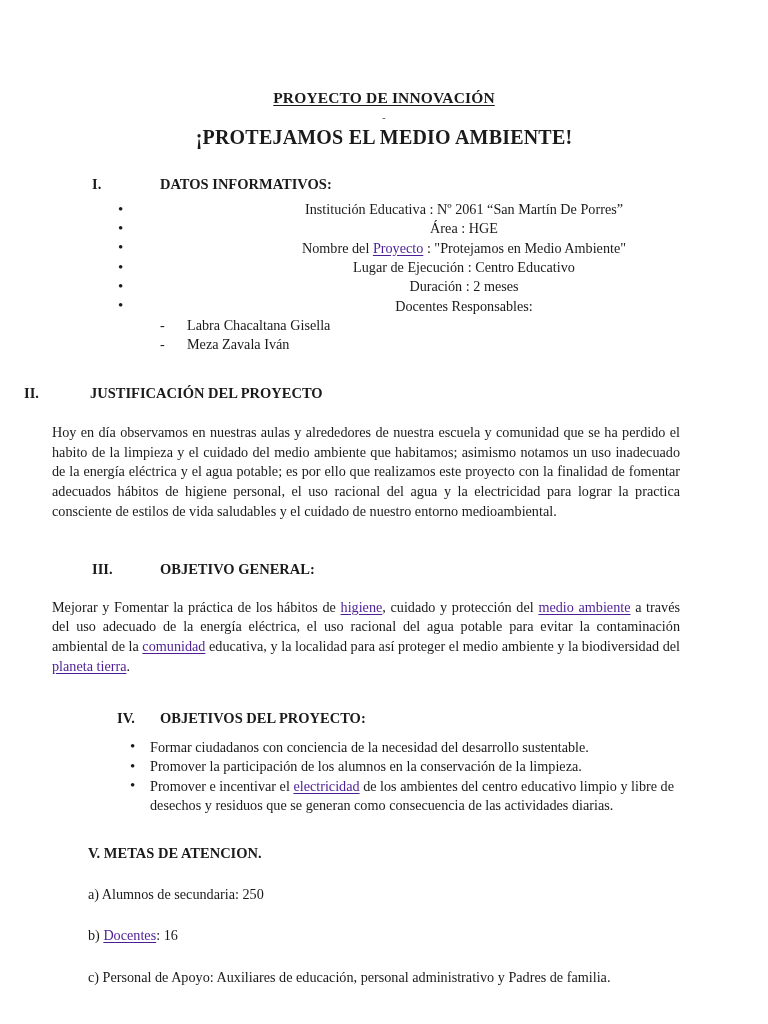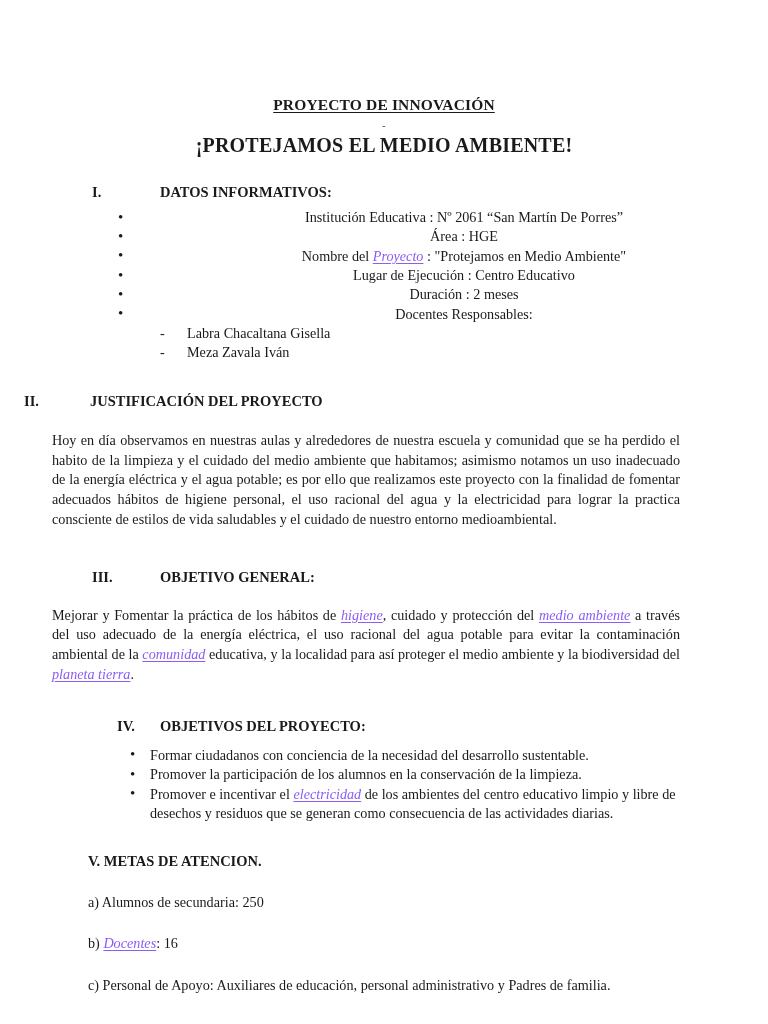--- a/index.html
+++ b/index.html
@@ -24,21 +24,21 @@
     height: 1024px;
     box-sizing: border-box;
   }
 
   
   .doc-title-1 {
     text-align: center;
     font-weight: bold;
     font-size: 15.5px;
     letter-spacing: 0.15px;
-    margin: 9px;
+    margin: 2px;
     padding-top: 88px;
     line-height: 1;
   }
   .doc-title-1 span {
     text-decoration: underline;
     text-underline-offset: 2px;
   }
 
   .title-divider-mark {
     text-align: center;
@@ -176,24 +176,23 @@
     padding-right: 60px;
     font-size: 14.2px;
     line-height: 19.3px;
   }
   .meta-a { margin-top: 23px; }
   .meta-b { margin-top: 22px; }
   .meta-c { margin-top: 22px; }
 
   
   .lnk {
-    color: #8b5cf6;
+    color: #4c1d95;
     text-decoration: underline;
     text-underline-offset: 1.5px;
-    font-style: italic;
   }
 </style>
 </head>
 <body>
 
 <div class="page">
 
   <h1 class="doc-title-1">
     <span>PROYECTO DE INNOVACIÓN</span>
   </h1>

